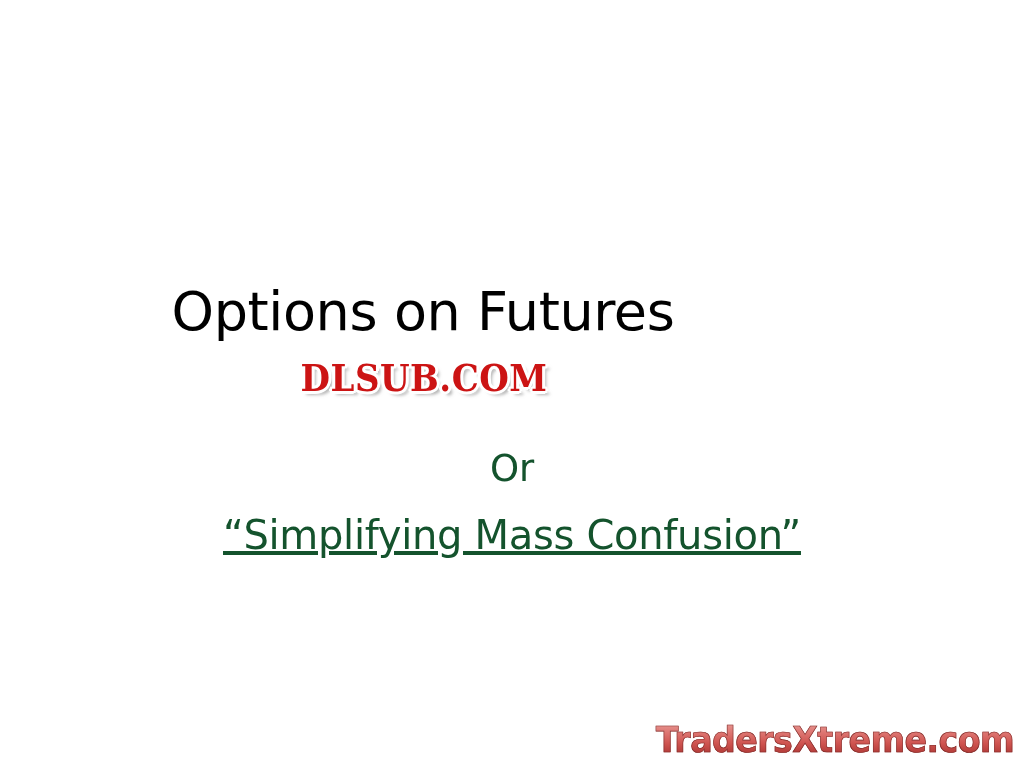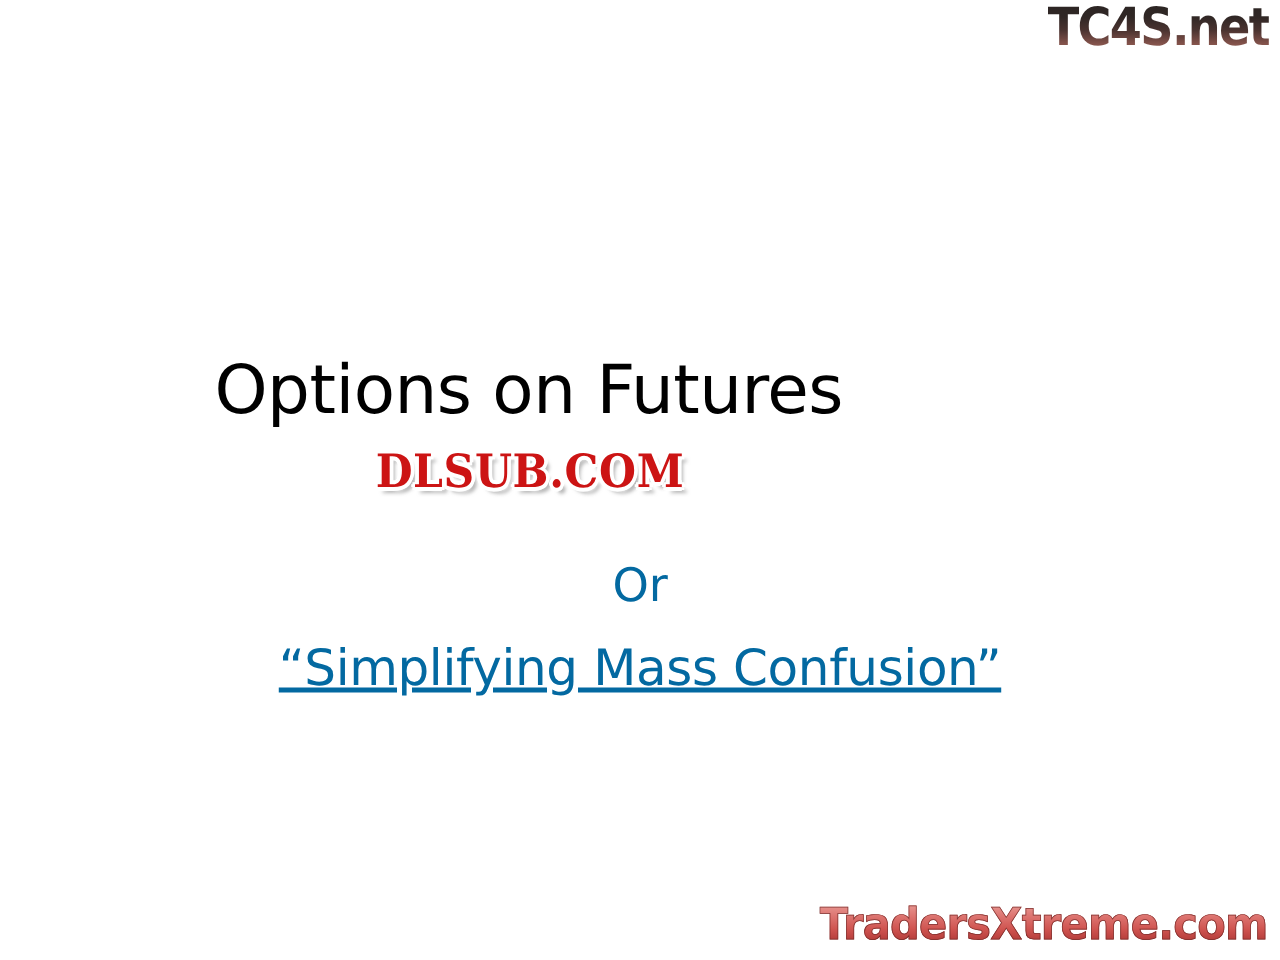--- a/index.html
+++ b/index.html
@@ -45,21 +45,21 @@
   #subtitle-block {
     position: absolute;
     left: 0;
     top: 446px;
     width: 1024px;
     text-align: center;
   }
   .subtitle-line {
     font-family: "DejaVu Sans", "Liberation Sans", sans-serif;
     font-weight: 400;
-    color: #0369a1;
+    color: #14532d;
     white-space: nowrap;
   }
   #subtitle-line-1 {
     font-size: 37px;
     line-height: 1.25;
     letter-spacing: -0.2px;
   }
   #subtitle-line-2 {
     font-size: 40px;
     line-height: 1.3;
@@ -176,23 +176,20 @@
     -webkit-text-fill-color: transparent;
     text-shadow: none;
     -webkit-text-stroke: 0.6px rgba(110,40,38,0.85);
   }
 </style>
 </head>
 <body>
 
 <div id="slide">
 
-  <div id="tc4s-watermark">
-    <span class="wm-text">TC4S.net</span>
-  </div>
 
   <div id="title-block">
     <div id="slide-title">Options on Futures</div>
   </div>
 
   <div id="dlsub-watermark">
     <span class="wm-text">DLSUB.COM</span>
   </div>
 
   <div id="subtitle-block">

